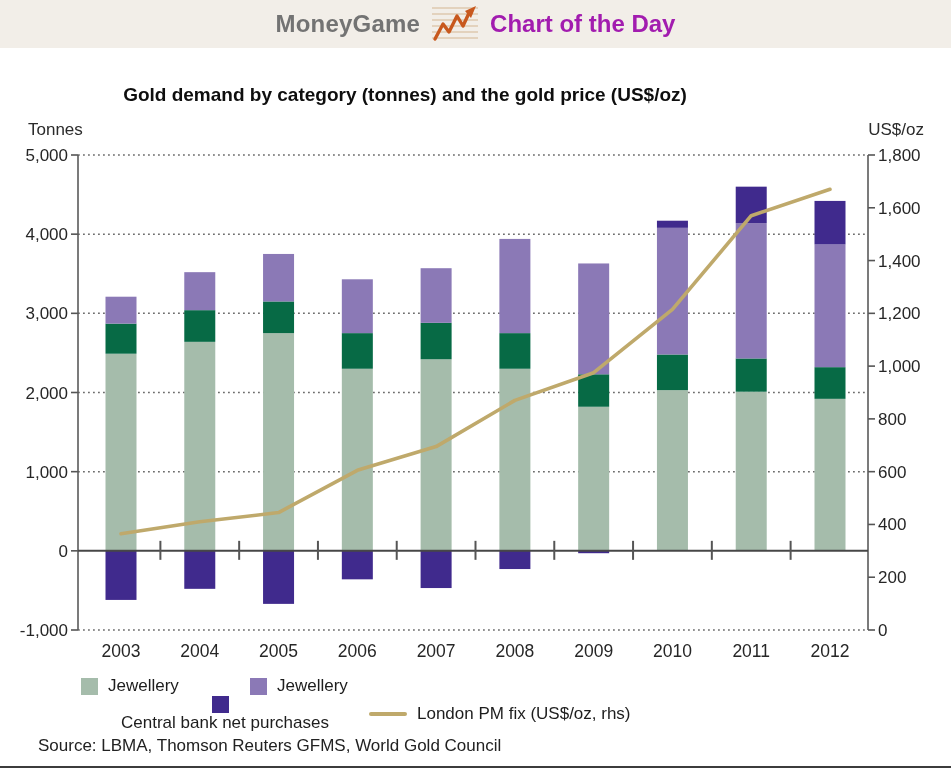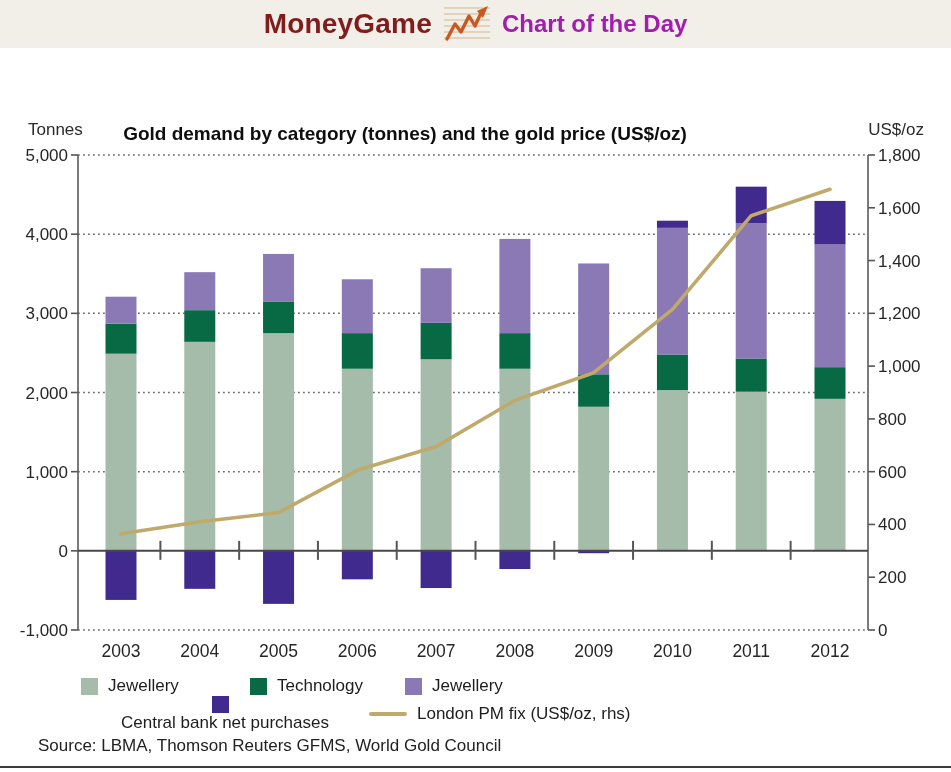--- a/index.html
+++ b/index.html
@@ -4,27 +4,27 @@
 <style>
   * { margin:0; padding:0; box-sizing:border-box; }
   html,body { width:951px; height:772px; overflow:hidden; background:#fff;
               font-family:"Liberation Sans", sans-serif; position:relative; }
 
   .masthead{
     position:absolute; left:0; top:0; width:951px; height:48px;
     background:#f2eee8; display:flex; align-items:center; justify-content:center;
     gap:12px;
   }
-  .brand{ font-size:28px; font-weight:700; color:#7f1d1d; letter-spacing:.2px; }
+  .brand{ font-size:24px; font-weight:700; color:#737373; letter-spacing:.2px; }
   .masthead-title{ font-size:24px; font-weight:700; color:#a21caf; }
   .chart-icon{ width:46px; height:40px; display:block; }
 
   .chart-title{
     position:absolute; left:0; top:84px; width:810px;
-    text-align:center; font-size:19px; font-weight:700; color:#0e0e0e;margin-top:39px;
+    text-align:center; font-size:19px; font-weight:700; color:#0e0e0e;
   }
   .unit-label{ position:absolute; top:120px; font-size:17px; color:#2b2b2b; }
   .unit-left{ left:28px; }
   .unit-right{ right:27px; }
 
   #chart-svg{ position:absolute; left:0; top:0; width:951px; height:772px; pointer-events:none; }
 
   .legend{ position:absolute; left:81px; top:674px; }
   .legend-row{ display:flex; align-items:center; height:24px; margin-bottom:4px; }
   .legend-item{ display:flex; align-items:center; }
@@ -173,24 +173,20 @@
 <span class="unit-label unit-left">Tonnes</span>
 <span class="unit-label unit-right">US$/oz</span>
 
 <div class="legend">
   <div class="legend-row" id="legend-row1">
       <div class="legend-item">
         <span class="swatch" style="background: rgb(165, 188, 171);"></span>
         <span class="legend-label">Jewellery</span>
       </div>
       <div class="legend-item">
-        <span class="swatch" style="background: rgb(7, 106, 69);"></span>
-        <span class="legend-label">Technology</span>
-      </div>
-      <div class="legend-item">
         <span class="swatch" style="background: rgb(139, 121, 182);"></span>
         <span class="legend-label">Jewellery</span>
       </div>
     </div>
   <div class="legend-row" id="legend-row2">
       <div class="legend-item">
         <span class="swatch" style="background: rgb(64, 42, 141);"></span>
         <span class="legend-label">Central bank net purchases</span>
       </div>
       <div class="legend-item">

